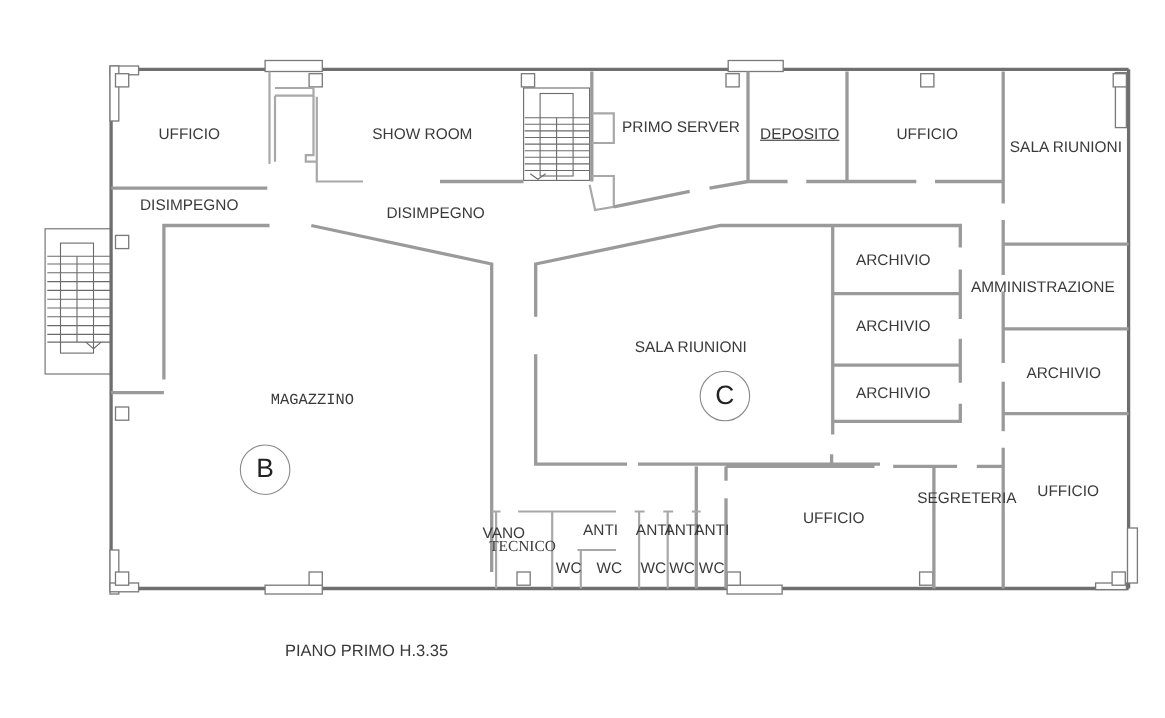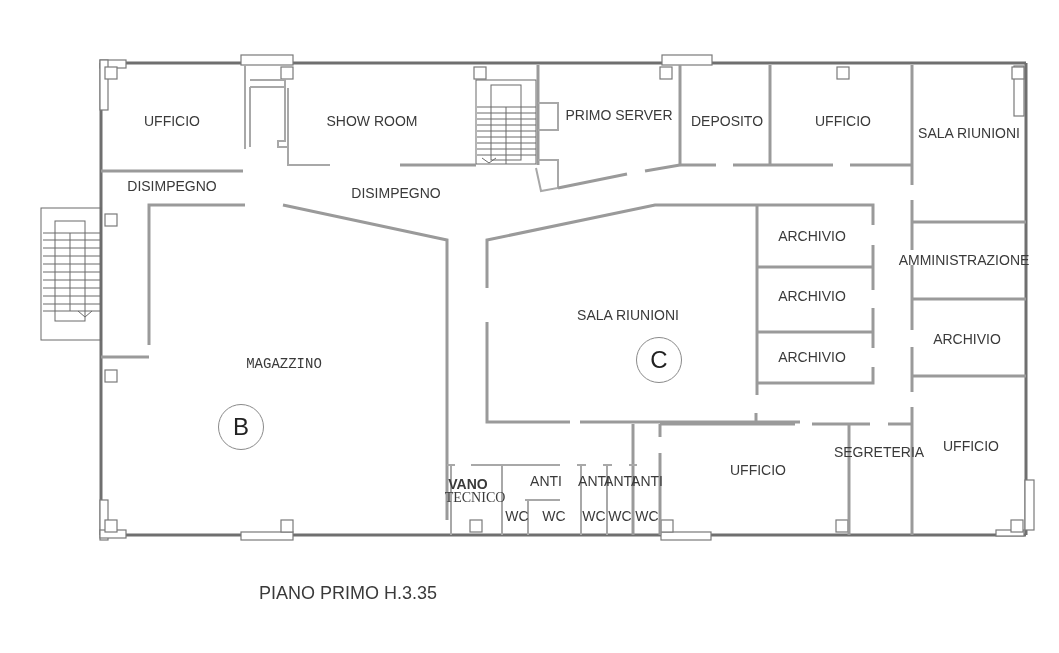--- a/index.html
+++ b/index.html
@@ -5,21 +5,21 @@
     html, body { margin: 0; padding: 0; background: #ffffff; }
     body { width: 1059px; height: 653px; position: relative; overflow: hidden; font-family: "Liberation Sans", sans-serif; }
     #plan { position: absolute; left: 0; top: 0; width: 1059px; height: 653px; }
     .wall { fill: none; stroke: #9a9a9a; stroke-width: 3; }
     .wall-thin { fill: none; stroke: #a8a8a8; stroke-width: 2; }
     .ext { fill: none; stroke: #6f6f6f; stroke-width: 3; }
     .box { fill: #ffffff; stroke: #7a7a7a; stroke-width: 1.2; }
     .stair { fill: none; stroke: #6a6a6a; stroke-width: 1; }
     .lbl { position: absolute; font-size: 14px; color: #3a3a3a; white-space: nowrap; transform: translate(-50%, -50%); letter-spacing: 0; }
     .marker { position: absolute; width: 44px; height: 44px; border: 1px solid #8a8a8a; border-radius: 50%; transform: translate(-50%, -50%); display: flex; align-items: center; justify-content: center; font-size: 24px; color: #222; background: #fff; }
-    .caption { position: absolute; left: 259px; top: 583px; font-size: 18px; color: #3a3a3a; white-space: nowrap; }
+    .caption { position: absolute; left: 259px; top: 583px; font-size: 15px; color: #3a3a3a; white-space: nowrap; }
   </style>
 </head>
 <body>
 
 <svg id="plan" viewBox="0 0 1059 653" xmlns="http://www.w3.org/2000/svg">
 
   <g>
     <polyline class="ext" points="101,63 1026,63"></polyline>
     <polyline class="ext" points="101,63 101,340"></polyline>
     <polyline class="ext" points="101,340 101,535"></polyline>
@@ -155,38 +155,38 @@
     <polyline class="wall-thin" points="577,465 586,465"></polyline>
     <polyline class="wall-thin" points="581,465 581,535"></polyline>
     <polyline class="wall-thin" points="603,465 612,465"></polyline>
     <polyline class="wall-thin" points="607,465 607,535"></polyline>
     <polyline class="wall-thin" points="629,465 637,465"></polyline>
   </g>
 </svg>
 
 <div id="labels">
     <div class="lbl" style="left: 172px; top: 121px;">UFFICIO</div>
-    <div class="lbl" style="left: 372px; top: 121px;">SHOW ROOM</div>
+    <div class="lbl" style="left: 384px; top: 121px;">SHOW ROOM</div>
     <div class="lbl" style="left: 619px; top: 115px;">PRIMO SERVER</div>
-    <div class="lbl" style="left: 727px; top: 121px;">DEPOSITO</div>
+    <div class="lbl" style="left: 727px; top: 121px; text-decoration: underline;">DEPOSITO</div>
     <div class="lbl" style="left: 843px; top: 121px;">UFFICIO</div>
     <div class="lbl" style="left: 969px; top: 133px;">SALA RIUNIONI</div>
     <div class="lbl" style="left: 172px; top: 186px;">DISIMPEGNO</div>
     <div class="lbl" style="left: 396px; top: 193px;">DISIMPEGNO</div>
     <div class="lbl" style="left: 812px; top: 236px;">ARCHIVIO</div>
-    <div class="lbl" style="left: 948px; top: 260px; margin-left: 16px;">AMMINISTRAZIONE</div>
+    <div class="lbl" style="left: 948px; top: 260px;">AMMINISTRAZIONE</div>
     <div class="lbl" style="left: 812px; top: 296px;">ARCHIVIO</div>
     <div class="lbl" style="left: 628px; top: 315px;">SALA RIUNIONI</div>
     <div class="lbl" style="left: 967px; top: 339px;">ARCHIVIO</div>
     <div class="lbl" style="left: 812px; top: 357px;">ARCHIVIO</div>
     <div class="lbl" style="left: 284px; top: 364px; font-family: Liberation Mono, monospace;">MAGAZZINO</div>
     <div class="lbl" style="left: 971px; top: 446px;">UFFICIO</div>
     <div class="lbl" style="left: 758px; top: 470px;">UFFICIO</div>
     <div class="lbl" style="left: 879px; top: 452px; text-align: center;">SEGRETERIA</div>
-    <div class="lbl" style="left: 468px; top: 484px; font-weight: bold;">VANO</div>
+    <div class="lbl" style="left: 458px; top: 484px;">VANO</div>
     <div class="lbl" style="left: 475px; top: 498px; font-family: Liberation Serif, serif;">TECNICO</div>
     <div class="lbl" style="left: 546px; top: 481px;">ANTI</div>
     <div class="lbl" style="left: 594px; top: 481px;">ANTI</div>
     <div class="lbl" style="left: 620px; top: 481px;">ANTI</div>
     <div class="lbl" style="left: 647px; top: 481px;">ANTI</div>
     <div class="lbl" style="left: 517px; top: 516px;">WC</div>
     <div class="lbl" style="left: 554px; top: 516px;">WC</div>
     <div class="lbl" style="left: 594px; top: 516px;">WC</div>
     <div class="lbl" style="left: 620px; top: 516px;">WC</div>
     <div class="lbl" style="left: 647px; top: 516px;">WC</div>

